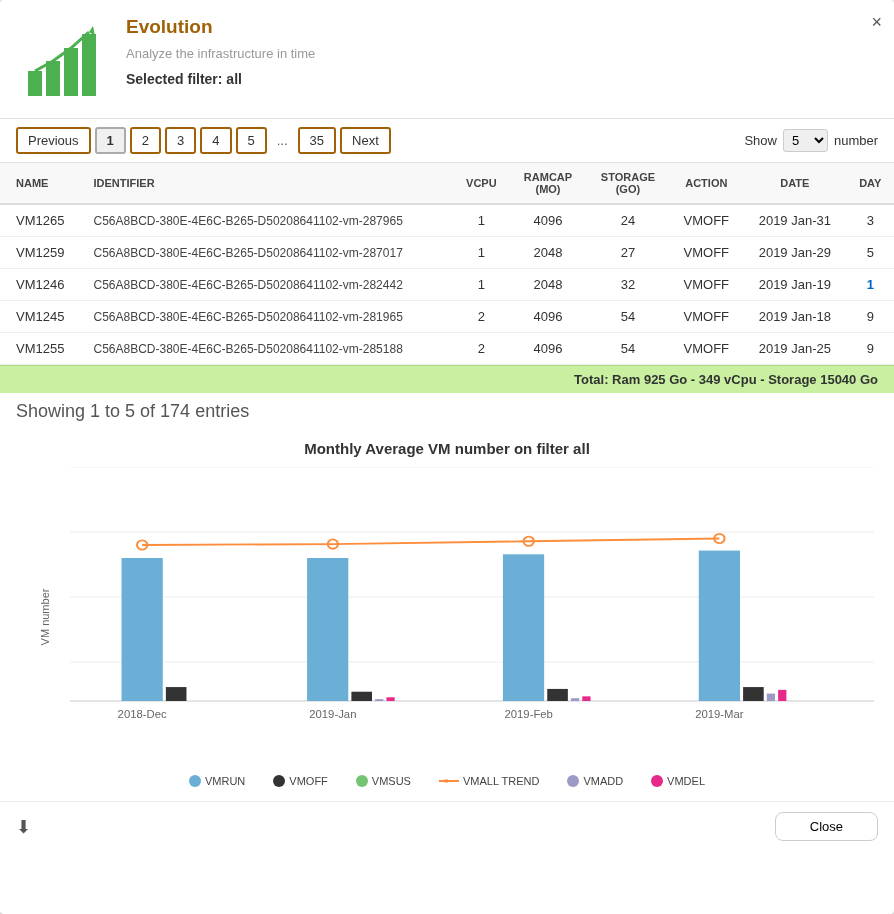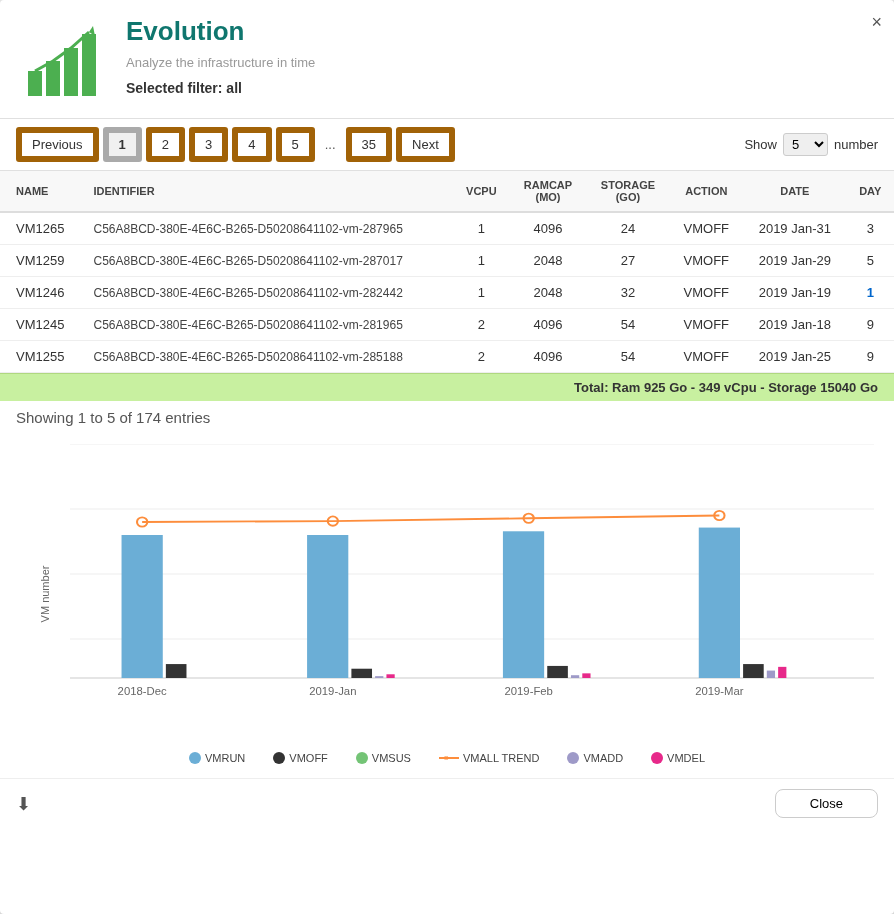--- a/index.html
+++ b/index.html
@@ -1,42 +1,42 @@
 <!DOCTYPE html>
 <html><head>
   <meta charset="utf-8">
   <style>
     * { box-sizing: border-box; margin: 0; padding: 0; }
     body { font-family: Arial, sans-serif; font-size: 13px; background: #f0f0f0; display: flex; justify-content: center; align-items: center; min-height: 100vh; }
     .modal { background: #fff; width: 894px; min-height: 914px; border-radius: 4px; box-shadow: 0 4px 20px rgba(0,0,0,0.3); position: relative; padding: 0; }
     .modal-header { display: flex; align-items: flex-start; padding: 16px 20px 12px 20px; border-bottom: 1px solid #e0e0e0; position: relative; }
     .header-logo { width: 90px; height: 90px; margin-right: 16px; flex-shrink: 0; }
     .header-text { display: flex; flex-direction: column; justify-content: center; }
-    .header-title { font-size: 26px; font-weight: bold; color: #0f766e; }
+    .header-title { font-size: 19px; font-weight: bold; color: #a16207; }
     .header-subtitle { font-size: 13px; color: #999; margin-top: 8px; }
     .header-filter { font-size: 14px; font-weight: bold; color: #333; margin-top: 10px; }
     .close-btn { position: absolute; top: 12px; right: 12px; background: none; border: none; font-size: 18px; cursor: pointer; color: #555; }
     .pagination-bar { display: flex; align-items: center; padding: 8px 16px; border-bottom: 1px solid #e0e0e0; justify-content: space-between; }
     .pagination-left { display: flex; align-items: center; gap: 4px; }
-    .page-btn { border: 6px solid #a16207; background: #fff; padding: 4px 10px; border-radius: 3px; cursor: pointer; font-size: 13px; color: #333; }
+    .page-btn { border: 2px solid #a16207; background: #fff; padding: 4px 10px; border-radius: 3px; cursor: pointer; font-size: 13px; color: #333; }
     .page-btn.active { background: #f0f0f0; border-color: #aaa; font-weight: bold; }
     .page-dots { padding: 4px 6px; color: #555; }
     .show-entries { display: flex; align-items: center; gap: 6px; font-size: 13px; color: #333; }
     .show-entries select { border: 1px solid #ccc; padding: 2px 4px; border-radius: 3px; font-size: 13px; }
     table { width: 100%; border-collapse: collapse; }
     thead tr { background: #f8f8f8; }
     th { padding: 8px 10px; text-align: center; font-size: 11px; font-weight: bold; color: #444; border-bottom: 2px solid #ddd; text-transform: uppercase; }
     th.name-col { text-align: left; padding-left: 16px; }
     th.id-col { text-align: left; }
     td { padding: 8px 10px; text-align: center; font-size: 13px; color: #333; border-bottom: 1px solid #eee; }
     td.name-cell { text-align: left; padding-left: 16px; font-weight: normal; }
     td.id-cell { text-align: left; font-size: 12px; color: #444; }
     td.day-highlight { color: #0066cc; font-weight: bold; }
     .total-bar { background: #c8f0a0; padding: 6px 16px; text-align: right; font-size: 13px; font-weight: bold; color: #333; border-top: 1px solid #b0d880; }
-    .showing-text { padding: 8px 16px; font-size: 15px; color: #555; }
+    .showing-text { padding: 8px 16px; font-size: 18px; color: #555; }
     .chart-section { padding: 10px 20px 10px 20px; }
     .chart-title { text-align: center; font-size: 15px; font-weight: bold; color: #333; margin-bottom: 10px; }
     .legend { display: flex; justify-content: center; gap: 28px; margin-top: 8px; flex-wrap: wrap; }
     .legend-item { display: flex; align-items: center; gap: 4px; font-size: 11px; color: #444; }
     .legend-dot { width: 12px; height: 12px; border-radius: 50%; display: inline-block; }
     .footer-bar { display: flex; justify-content: space-between; align-items: center; padding: 10px 16px; border-top: 1px solid #eee; margin-top: 4px; }
     .download-btn { background: none; border: none; cursor: pointer; font-size: 18px; color: #555; }
     .close-footer-btn { border: 1px solid #ccc; background: #fff; padding: 6px 34px; border-radius: 8px; cursor: pointer; font-size: 13px; }
   </style>
 </head>
@@ -155,20 +155,21 @@
       <td class="">9</td>
     </tr>
       </tbody>
   </table>
 
   <div class="total-bar">Total: Ram 925 Go - 349 vCpu - Storage 15040 Go</div>
 
   <div class="showing-text">Showing 1 to 5 of 174 entries</div>
 
   <div class="chart-section">
+    <div class="chart-title">Monthly Average VM number on filter all</div>
     <div style="display:flex; width:100%; height:300px; position:relative;">
 
       <div style="width:50px; display:flex; align-items:center; justify-content:center;">
         <span style="font-size:11px;color:#666;transform:rotate(-90deg);white-space:nowrap;display:block;">VM number</span>
       </div>
 
       <div style="flex:1; position:relative;">
         <svg id="main-chart" viewBox="0 0 780 280" preserveAspectRatio="none" style="width:100%;height:260px;">
 
           <line x1="0" y1="0" x2="780" y2="0" stroke="#eee" stroke-width="1"></line>

